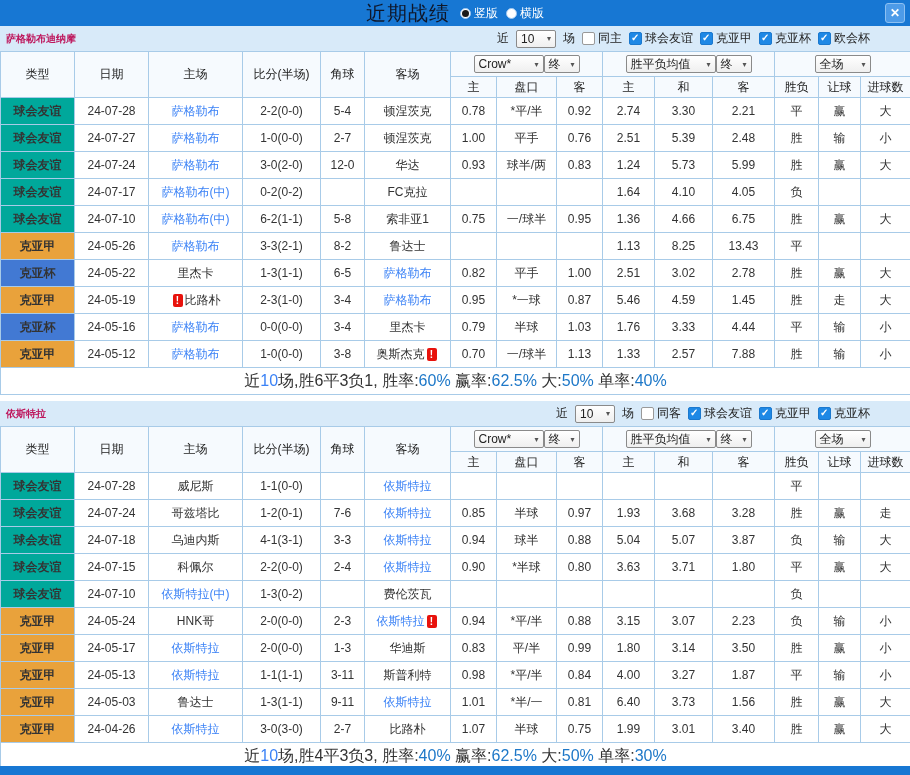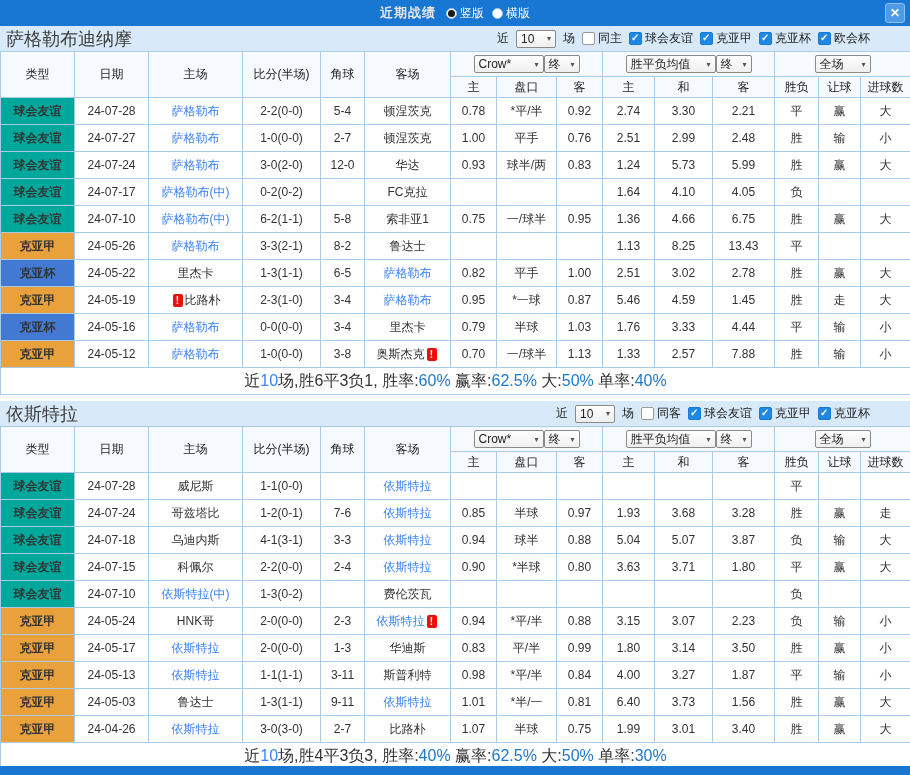--- a/index.html
+++ b/index.html
@@ -3,31 +3,31 @@
 <meta charset="utf-8">
 <style>
   html,body{margin:0;padding:0}
   body{
     width:910px;height:775px;overflow:hidden;background:#fff;
     font-family:"Liberation Sans",sans-serif;
     display:flex;flex-direction:column;
   }
   
   .titlebar{height:26px;background:#1777D3;position:relative;display:flex;align-items:center;justify-content:center;flex-shrink:0}
-  .title{color:#e5e5e5;font-weight:bold;font-size:13px;letter-spacing:1px}
+  .title{color:#0f172a;font-weight:normal;font-size:20px;letter-spacing:1px}
   .radio-group{display:inline-flex;align-items:center;margin-left:2px}
   .radio-item{display:inline-flex;align-items:center;gap:3px;color:#fff;font-size:12px;margin-left:8px;cursor:pointer}
   .radio{width:11px;height:11px;border-radius:50%;background:#fff;border:1px solid #9fc7ef;display:inline-block;position:relative;box-sizing:border-box}
   .radio.checked::after{content:"";position:absolute;left:1px;top:1px;width:7px;height:7px;border-radius:50%;background:#1a1a1a}
   .close-btn{position:absolute;right:5px;top:3px;width:20px;height:20px;background:#4D9BE8;border:1px solid #8CC0F2;border-radius:3px;color:#fff;font-size:12px;font-weight:bold;display:flex;align-items:center;justify-content:center;cursor:pointer;padding:0}
   
   .content{flex:1 1 auto;overflow:hidden}
   .section + .section{margin-top:6px}
   .section-bar{height:25px;background:#D8EAF9;display:flex;align-items:center;justify-content:space-between;padding:0 6px}
-  .team-name{color:#404040;font-weight:normal;font-size:18px}
+  .team-name{color:#be185d;font-weight:bold;font-size:10px}
   .filter-bar{display:flex;align-items:center;gap:7px;font-size:12px;color:#222;padding-right:34px}
   .f-text{color:#222}
   .cb-item{display:inline-flex;align-items:center;gap:3px;cursor:pointer}
   .cb{width:13px;height:13px;border:1px solid #999;background:#fff;display:inline-block;border-radius:2px;position:relative;box-sizing:border-box}
   .cb.checked{background:#1E88E5;border-color:#1A78CE}
   .cb.checked::after{content:"✓";color:#fff;font-size:10px;font-weight:bold;position:absolute;left:1px;top:-1px}
   .select{display:inline-flex;align-items:center;justify-content:space-between;gap:5px;background:linear-gradient(#fff,#efefef);border:1px solid #8a8a8a;border-radius:2px;height:18px;padding:0 4px;font-size:12px;color:#222;cursor:pointer;box-sizing:border-box}
   .arrow{font-size:8px;color:#555}
   .count-select{width:40px}
   .w70{min-width:70px}.w38{min-width:36px}.w90{min-width:90px}.w56{min-width:56px}
@@ -197,21 +197,21 @@
             <td class="badge" style="background: rgb(0, 168, 155);">球会友谊</td>
             <td>24-07-27</td>
             <td><span class="c-red">萨格勒布</span></td>
             <td class="score">1-0(0-0)</td>
             <td>2-7</td>
             <td><span>顿涅茨克</span></td>
             <td>1.00</td>
             <td>平手</td>
             <td>0.76</td>
             <td>2.51</td>
-            <td class="c-blue">2.99</td>
+            <td class="c-blue">5.39</td>
             <td>2.48</td>
             <td class="c-red">胜</td>
             <td class="c-green">输</td>
             <td class="c-green">小</td>
           </tr>
           <tr>
             <td class="badge" style="background: rgb(0, 168, 155);">球会友谊</td>
             <td>24-07-24</td>
             <td><span class="c-red">萨格勒布</span></td>
             <td class="score">3-0(2-0)</td>

